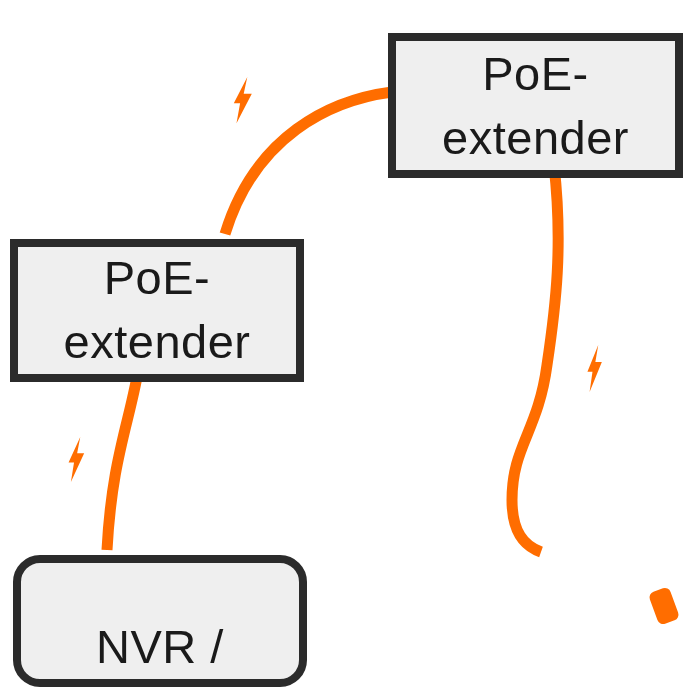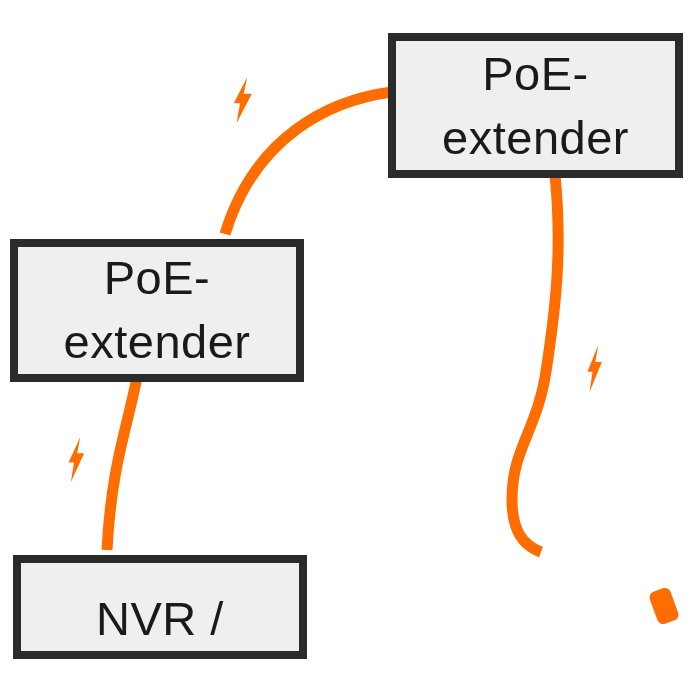--- a/index.html
+++ b/index.html
@@ -31,21 +31,21 @@
     z-index:2;
     color:var(--text);
     font-size:47px;
     line-height:64px;
     letter-spacing:0.5px;
     text-align:center;
     margin-top:12px;
   }
   .node-a{left:388px;top:21px;width:295px;height:145px;}
   .node-b{left:10px;top:227px;width:294px;height:143px;}
-  .node-c{left:13px;top:543px;width:294px;height:104px;}
+  .node-c{left:13px;top:543px;width:294px;height:132px;border-radius:27px;}
   .wire{stroke:var(--accent);stroke-width:11;fill:none;stroke-linecap:butt;}
   .bolt{fill:var(--accent);}
   .plug{fill:var(--accent);}
 </style>
 </head>
 <body>
 
 <div class="stage">
 
   <svg class="wires" width="700" height="700" viewBox="0 0 700 700">

